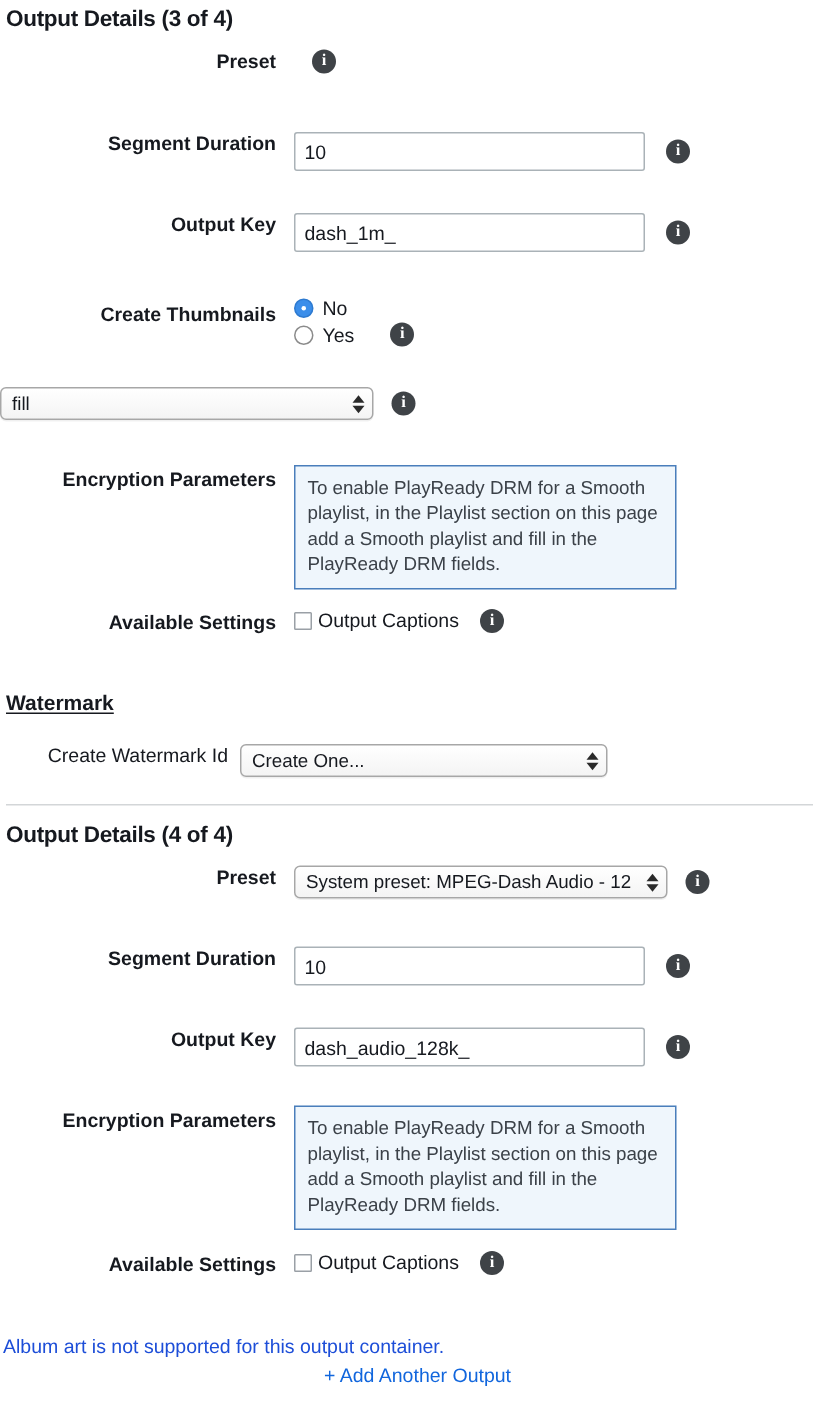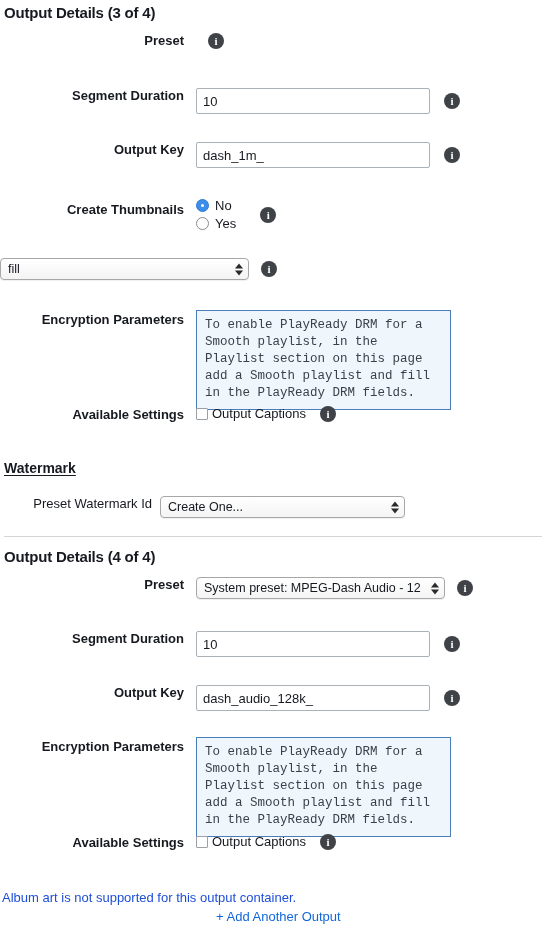--- a/index.html
+++ b/index.html
@@ -124,21 +124,20 @@
 
   
   .infobox {
     width: 255px;
     border: 1px solid #4a7ebb;
     background: #eff6fc;
     padding: 6px 8px 7px 8px;
     font-size: 12.5px;
     line-height: 17px;
     color: #3b4148;
-    font-family: Liberation Mono, monospace;
   }
 
   
   .radio-group { display: flex; flex-direction: column; gap: 3px; }
   .opt { display: flex; align-items: center; }
   .radio {
     width: 13px; height: 13px;
     border-radius: 50%;
     border: 1px solid #8b8b8b;
     background: #ffffff;
@@ -251,21 +250,21 @@
     <div class="ctl">
       <input class="txt" type="text" value="dash_1m_" style="">
       <span class="info" style="margin-left:14px;">
           <span>i</span>
         </span>
     </div>
   </div>
 
   <div class="row" style="top:198px;">
     <div class="lbl" style="padding-top:4px;">Create Thumbnails</div>
-    <div class="ctl" style="align-items:center;">
+    <div class="ctl" style="align-items:flex-end;">
       <div class="radio-group">
         <label class="opt">
           <span class="radio on"></span>
           <span class="opt-label">No</span>
         </label>
         <label class="opt">
           <span class="radio"></span>
           <span class="opt-label">Yes</span>
         </label>
       </div>
@@ -306,21 +305,21 @@
       </label>
       <span class="info" style="margin-left:14px;">
           <span>i</span>
         </span>
     </div>
   </div>
 
   <div class="sub-title" style="position:absolute; left:4px; top:460px;">Watermark</div>
 
   <div class="row" style="top:496px;">
-    <div class="lbl" style="width:160px; flex:0 0 160px; font-weight:normal; padding-right:8px;">Preset Watermark Id</div>
+    <div class="lbl" style="width:160px; flex:0 0 160px; font-weight:normal; padding-right:8px;">Create Watermark Id</div>
     <div class="ctl">
       <div class="sel w-wm">
         <span class="sel-text">Create One...</span>
         <span class="arrows">
             <i class="up"></i>
             <i class="dn"></i>
           </span>
       </div>
     </div>
   </div>

